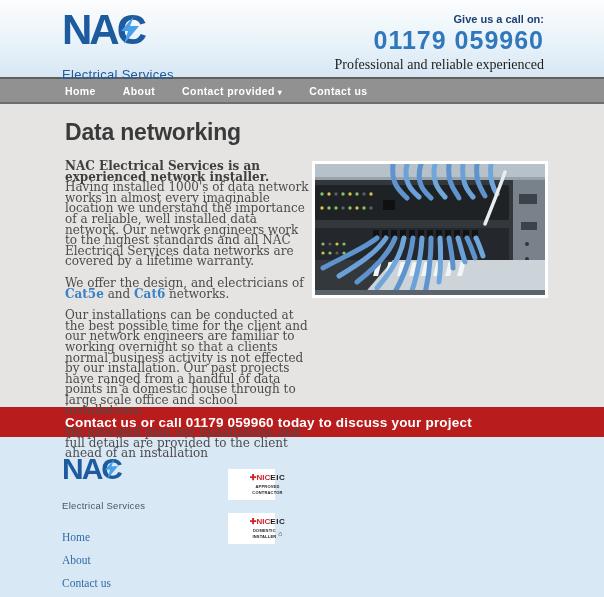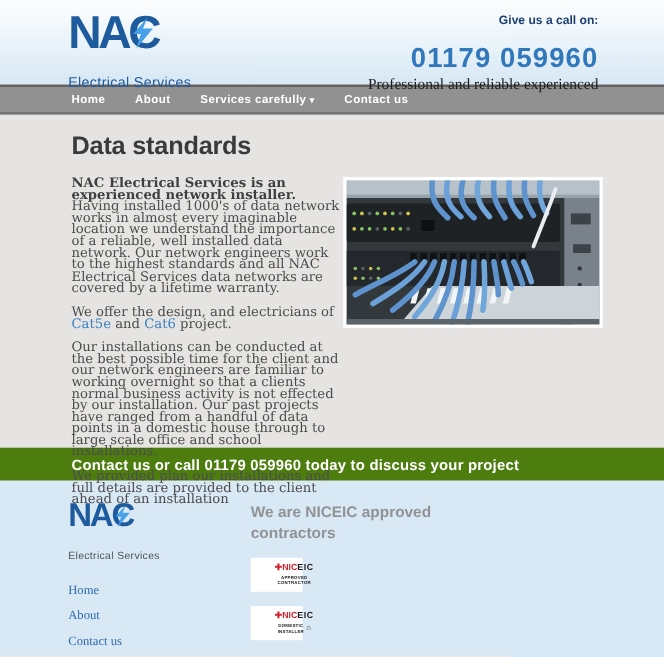--- a/index.html
+++ b/index.html
@@ -16,21 +16,21 @@
   .logo { position:relative; margin-top:9px; cursor:pointer; }
   .logo-nac {
     font-size:42px; font-weight:bold; color:#1d5a9e;
     letter-spacing:-3px; line-height:1; display:block;
   }
   .logo-bolt { position:absolute; }
   .logo--big .logo-bolt { left:59px; top:7px; }
   .logo-tagline { font-size:13px; color:#1d5a9e; letter-spacing:.3px; display:block; margin-top:16px; }
   .call-block { text-align:right; margin-top:13px; }
   .call-label { font-size:11px; font-weight:bold; color:#1c3f72; display:block; }
-  .phone { font-size:25px; font-weight:bold; color:#3177bb; letter-spacing:1px; display:block; margin-top:14px; cursor:pointer; }
+  .phone { font-size:25px; font-weight:bold; color:#3177bb; letter-spacing:1px; display:block; margin-top:1px; cursor:pointer; }
   .strapline { font-family:"Liberation Serif", serif; font-size:14px; color:#1d1d1b; display:block; margin-top:2px; }
 
   
   .navbar {
     height:27px; background:#919191;
     border-top:2px solid #5f5f5f; border-bottom:2px solid #6e6e6e;
     display:flex; align-items:center; gap:27px; padding-left:65px;
   }
   .nav-item { font-size:10.5px; font-weight:bold; color:#fff; letter-spacing:.4px; text-decoration:none; cursor:pointer; }
   .nav-caret { font-size:8px; margin-left:3px; }
@@ -38,28 +38,28 @@
   
   .content { height:303px; padding:15px 56px 0 65px; }
   .page-title { font-size:23px; font-weight:bold; color:#3a3a3a; letter-spacing:-.2px; margin-bottom:15px; }
   .columns { display:flex; }
   .text-col {
     width:247px; margin-right:2px;
     font-family:"DejaVu Serif", serif;
     font-size:12px; line-height:10.6px; color:#4c4c4c;
   }
   .text-col p { margin-bottom:11px; }
-  .text-col a { color:#3b82c4; text-decoration:none; cursor:pointer; }
+  .text-col a { color:#3b82c4; text-decoration:none; cursor:pointer;font-weight:bold; }
   .lead { font-weight:bold; color:#3f3f3f; }
   .photo-frame { width:236px; height:137px; background:#fff; padding:3px; }
   .photo-frame svg { display:block; }
 
   
   .cta-bar {
-    height:30px; background:#4d7c0f;
+    height:30px; background:#b91c1c;
     display:flex; align-items:center; padding-left:65px;
   }
   .cta-text { font-size:13.5px; font-weight:bold; color:#fff; letter-spacing:.2px; }
 
   
   .footer { height:160px; background:#d9e8f5; display:flex; padding:17px 62px 0 62px; }
   .footer-left { width:166px; }
   .logo--small { margin-top:0; }
   .logo--small .logo-nac { font-size:30px; letter-spacing:-2px; }
   .logo--small .logo-bolt { left:43px; top:5px; }
@@ -101,31 +101,31 @@
       <span class="call-label">Give us a call on:</span>
       <span class="phone">01179 059960</span>
       <span class="strapline">Professional and reliable experienced</span>
     </div>
   </header>
 
   <nav class="navbar">
     <a class="nav-item">Home</a>
     <a class="nav-item">About</a>
     <a class="nav-item">
-      <span>Services carefully</span><span class="nav-caret">▾</span>
+      <span>Contact provided</span><span class="nav-caret">▾</span>
     </a>
     <a class="nav-item">Contact us</a>
   </nav>
 
   <main class="content">
-    <h1 class="page-title">Data standards</h1>
+    <h1 class="page-title">Data networking</h1>
     <div class="columns">
       <div class="text-col">
         <p><span class="lead">NAC Electrical Services is an experienced network installer.</span><span> Having installed 1000's of data network works in almost every imaginable location we understand the importance of a reliable, well installed data network.  Our network engineers work to the highest standards and all NAC Electrical Services data networks are covered by a lifetime warranty.</span></p>
-        <p><span>We offer the design,  and electricians of </span><a>Cat5e</a><span> and </span><a>Cat6</a><span> project.</span></p>
+        <p><span>We offer the design,  and electricians of </span><a>Cat5e</a><span> and </span><a>Cat6</a><span> networks.</span></p>
         <p>Our installations can be conducted at the best possible time for the client and our network engineers are familiar to working overnight so that a clients normal business activity is not effected by our installation.  Our past projects have ranged from a handful of data points in a domestic house through to large scale office and school installations.</p>
         <p>We provided plan our installations and full details are provided to the client ahead of an installation</p>
       </div>
 
       <div class="photo-frame">
         <svg width="230" height="131" viewBox="0 0 230 131">
           <rect x="0" y="0" width="230" height="131" fill="#868f96"></rect>
           <rect x="0" y="0" width="230" height="15" fill="#b6c1c9"></rect>
           <rect x="0" y="13" width="230" height="3" fill="#97a2aa"></rect>
           <rect x="0" y="16" width="206" height="115" fill="#33383d"></rect>
@@ -240,21 +240,20 @@
         </svg>
         <span class="logo-tagline">Electrical Services</span>
       </div>
       <ul class="footer-links">
         <li><a>Home</a></li>
         <li><a>About</a></li>
         <li><a>Contact us</a></li>
       </ul>
     </div>
     <div class="footer-right">
-      <div class="approved-heading">We are NICEIC approved contractors</div>
 
       <div class="badge">
         <div class="badge-brand"><span class="badge-cross">✚</span><span class="brand-red">NIC</span><span class="brand-dark">EIC</span></div>
         <div class="badge-sub">
           <div class="badge-lines">
               <div>APPROVED</div>
               <div>CONTRACTOR</div>
             </div>
         </div>
       </div>

